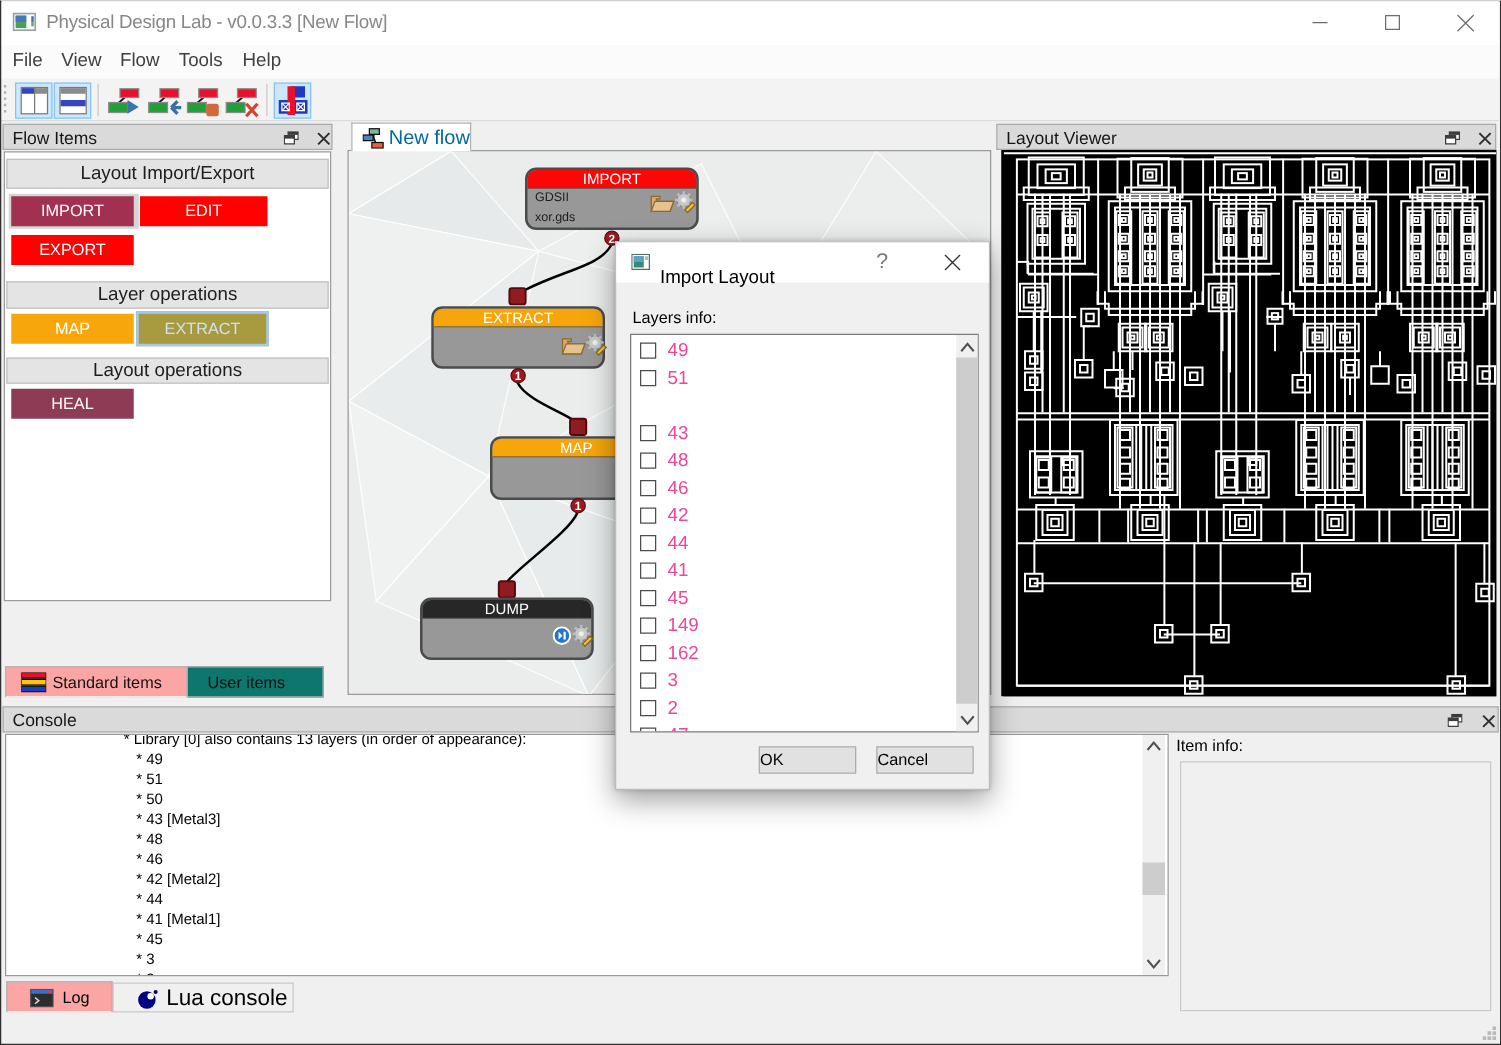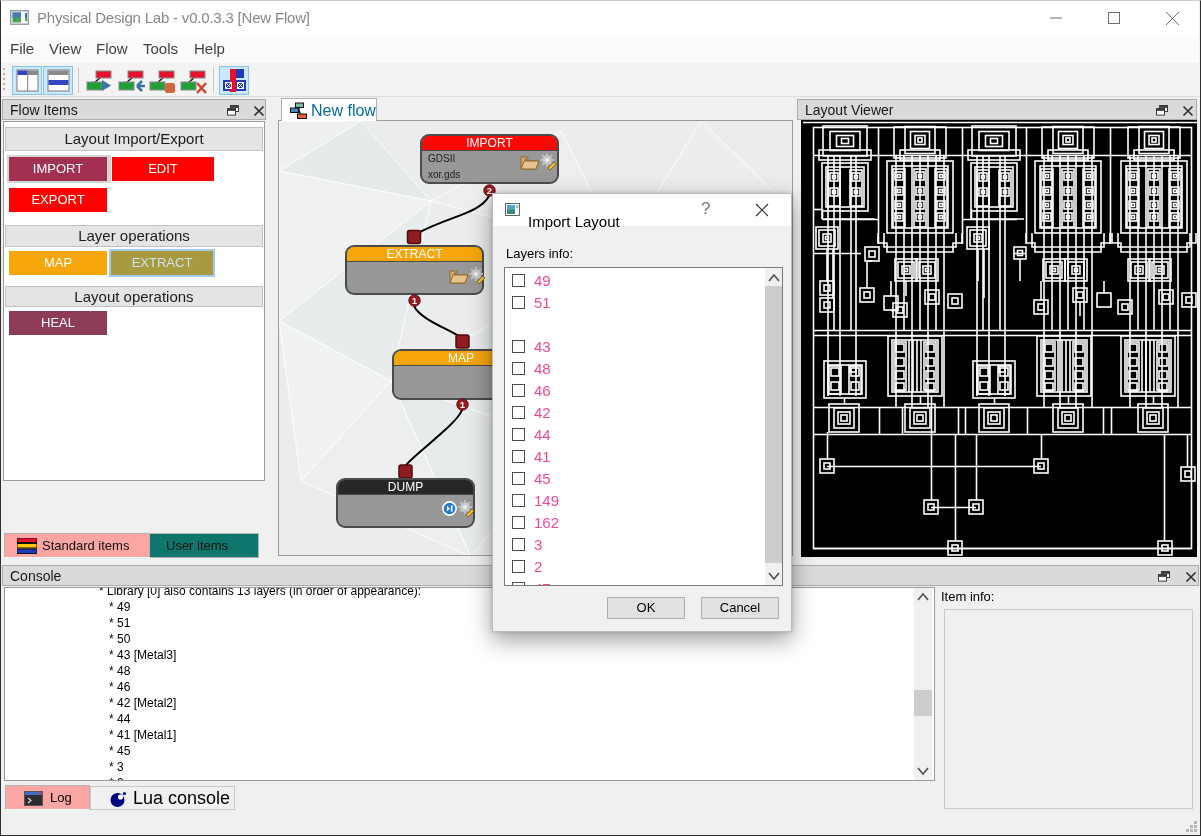--- a/index.html
+++ b/index.html
@@ -56,21 +56,21 @@
 .sbthumb { position:absolute; background:#cdcdcd; }
 
 
 .dialog { position:absolute; left:492px; top:193px; width:300px; height:439px; background:#f0f0f0; border:1px solid #bcbcbc; box-shadow:0 8px 22px rgba(0,0,0,0.38), 0 0 4px rgba(0,0,0,0.18); z-index:10; }
 .dlg-title { position:absolute; left:0; top:0; width:298px; height:32px; background:#ffffff; }
 .dlg-title .t { position:absolute; left:35px; top:7px; font-size:15px; color:#000000;margin-top:12px; }
 .listbox { position:absolute; left:11px; top:73px; width:279px; height:319px; background:#fff; border:1px solid #7a7a7a; overflow:hidden; }
 .lrow { position:absolute; left:0; width:260px; height:22px; font-size:15px; color:#ec4899; }
 .lrow .cb { position:absolute; left:7px; top:4px; width:13px; height:13px; border:1px solid #4d4d4d; background:#fff; }
 .lrow .lt { position:absolute; left:29px; top:2px; }
-.dbtn { position:absolute; top:403px; width:78px; height:22px; background:#e1e1e1; border:1px solid #adadad; font-size:13px; color:#000; text-align:center; line-height:20px; }
+.dbtn { position:absolute; top:403px; width:78px; height:22px; background:#e1e1e1; border:1px solid #adadad; font-size:13px; color:#000; text-align:left; line-height:20px; }
 </style>
 </head>
 <body>
 <div class="win"></div>
 
 <div class="titlebar">
   <svg class="abs" style="left:10px;top:10px" width="19" height="15" viewBox="0 0 19 15">
     <rect x="0.75" y="0.75" width="17.5" height="13.5" fill="#fdfdfd" stroke="#96a1ab" stroke-width="1.5"></rect>
     <rect x="2.5" y="2.5" width="8.5" height="10" fill="#4a9e55"></rect>
     <rect x="2.5" y="2.5" width="8.5" height="5" fill="#4478b8"></rect>

